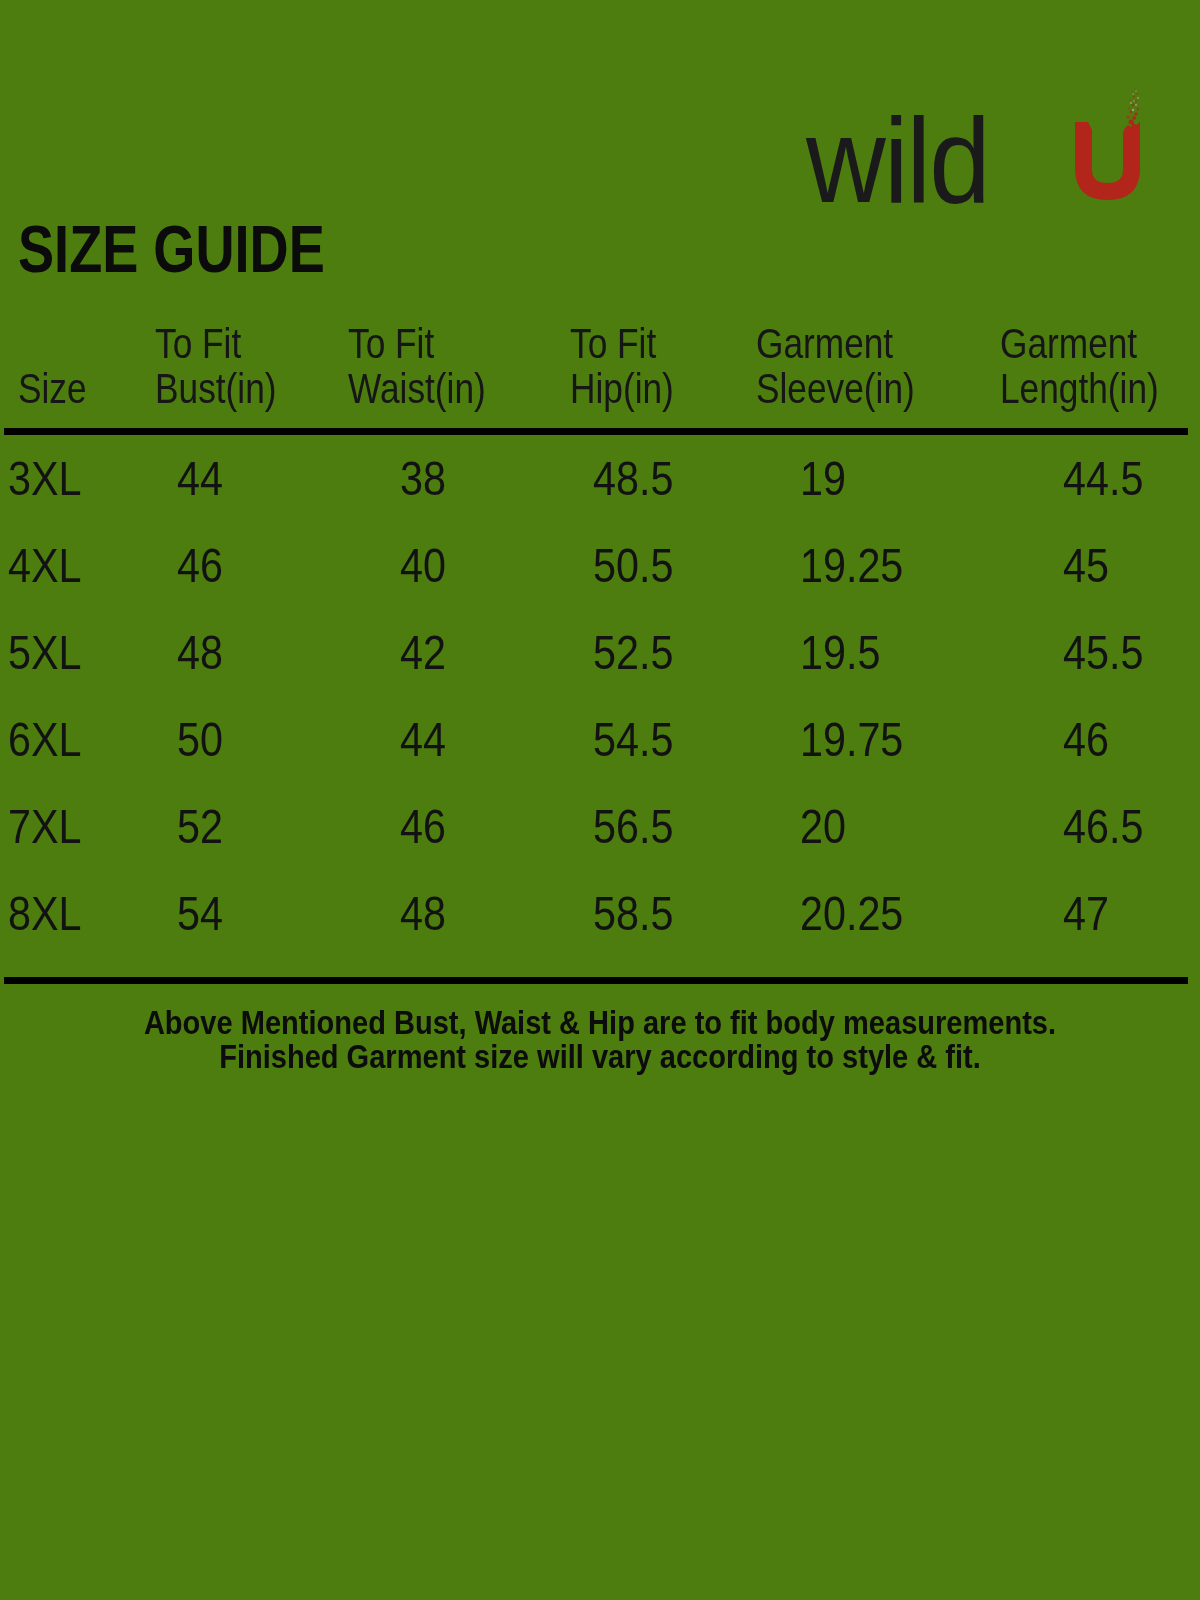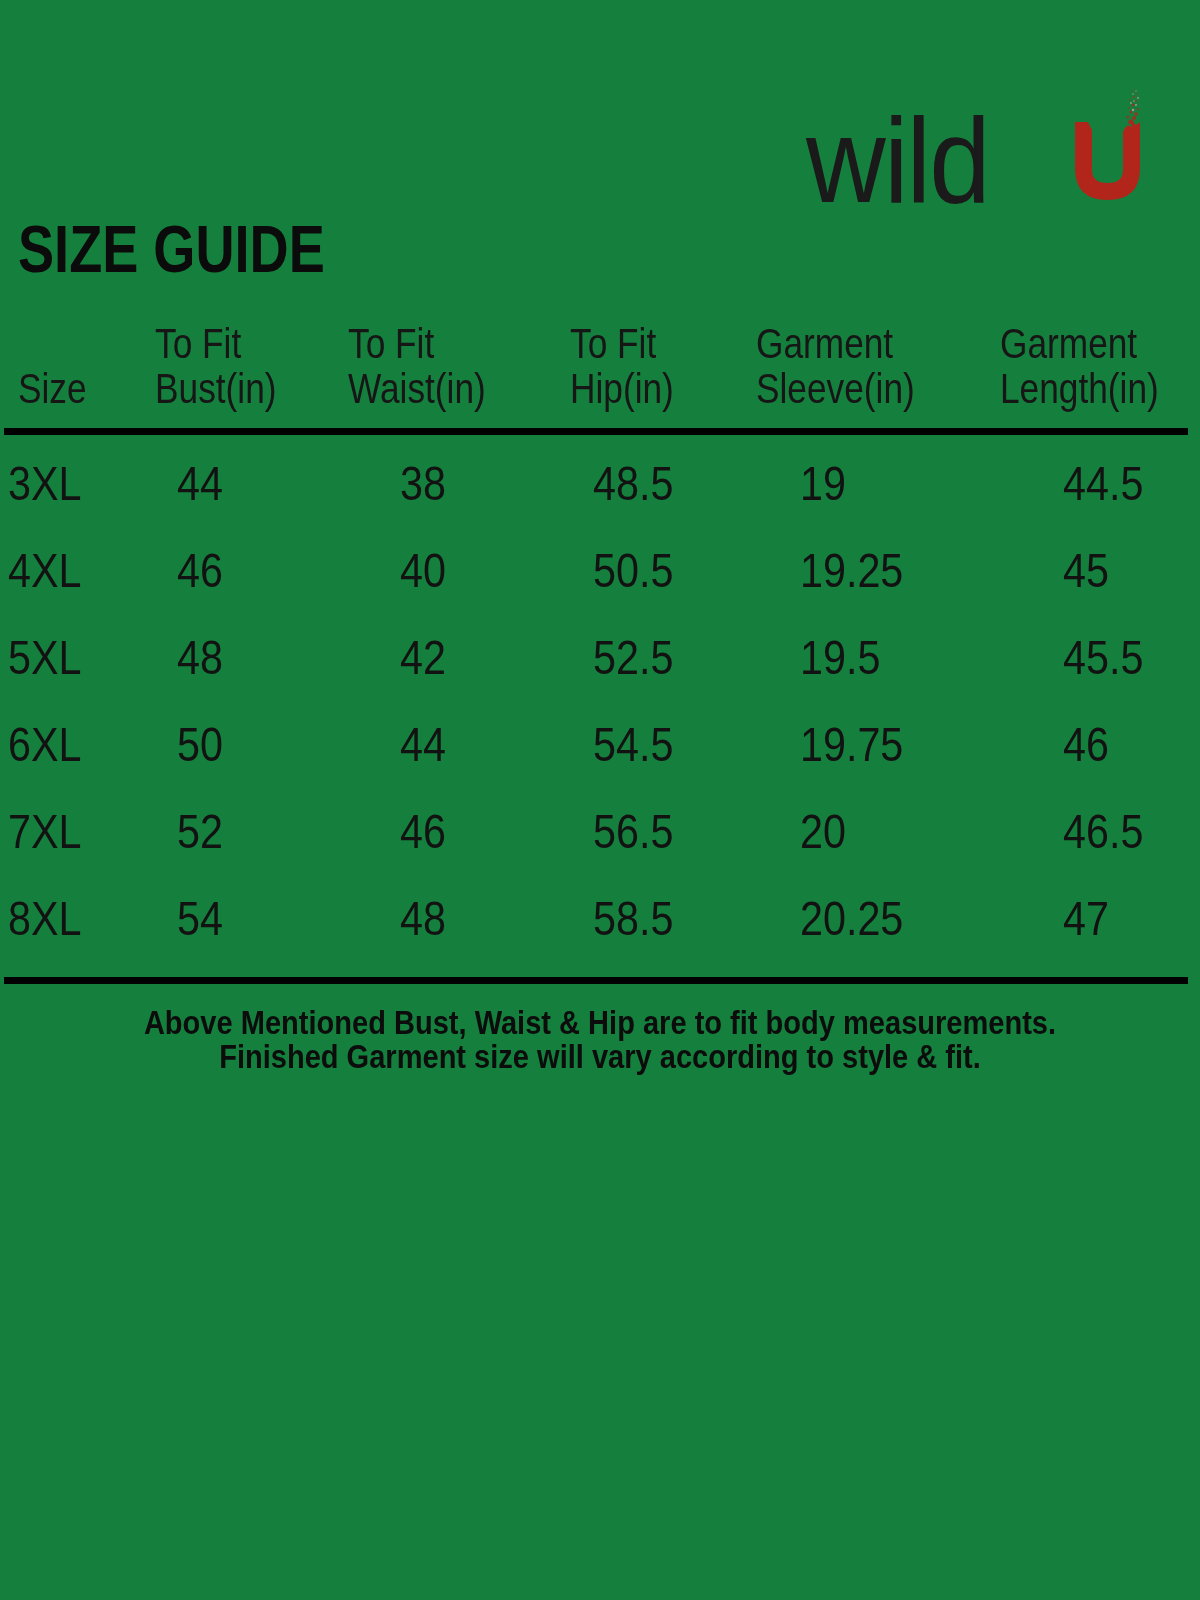--- a/index.html
+++ b/index.html
@@ -1,20 +1,20 @@
 <!DOCTYPE html>
 <html><head>
 <meta charset="utf-8">
 <style>
   html,body{margin:0;padding:0;background:#ffffff;}
   .page{
     position:relative;
     width:1200px;
     height:1600px;
-    background:#15803d;
+    background:#4d7c0f;
     overflow:hidden;
     font-family:"Liberation Sans","DejaVu Sans",sans-serif;
     color:#111;
   }
 
   
   .logo{position:absolute;left:0;top:0;width:1200px;height:240px;}
   .logo-word{
     position:absolute;left:806px;top:100px;
     font-size:120px;line-height:120px;font-weight:400;
@@ -38,21 +38,21 @@
     font-size:43px;line-height:45px;color:#161616;
     transform:scaleX(0.82);transform-origin:left bottom;white-space:nowrap;
   }
   .hline{display:block;}
   .h0{left:18px}.h1{left:155px}.h2{left:348px}.h3{left:570px}.h4{left:756px}.h5{left:1000px}
 
   .rule{position:absolute;left:4px;width:1184px;height:7px;background:#000;}
   .rule-top{top:428px;}
   .rule-bottom{top:977px;}
 
-  .tbody{position:absolute;left:0;top:435px;width:1152px;padding-top:5px;}
+  .tbody{position:absolute;left:0;top:435px;width:1152px;}
   .trow{position:relative;height:87px;}
   .cell{
     position:absolute;top:0;
     font-size:48px;line-height:87px;color:#121212;
     transform:scaleX(0.86);transform-origin:left top;white-space:nowrap;
   }
   .c0{left:8px}.c1{left:177px}.c2{left:400px}.c3{left:593px}.c4{left:800px}.c5{left:1063px}
 
   
   .footnote{

